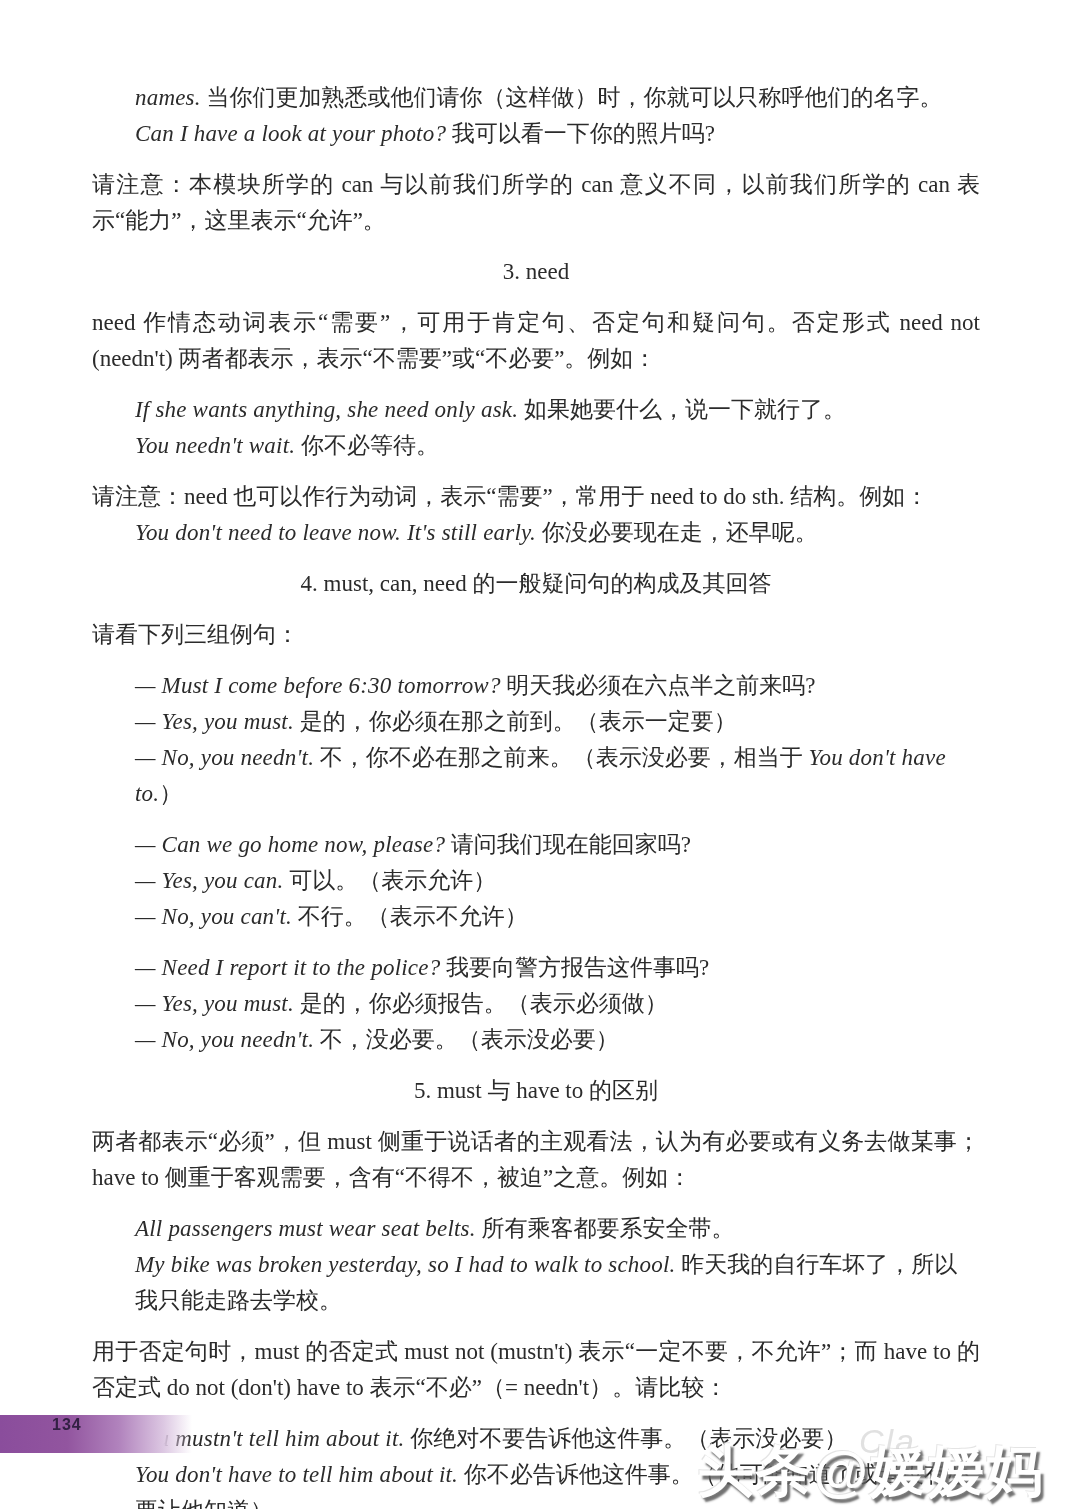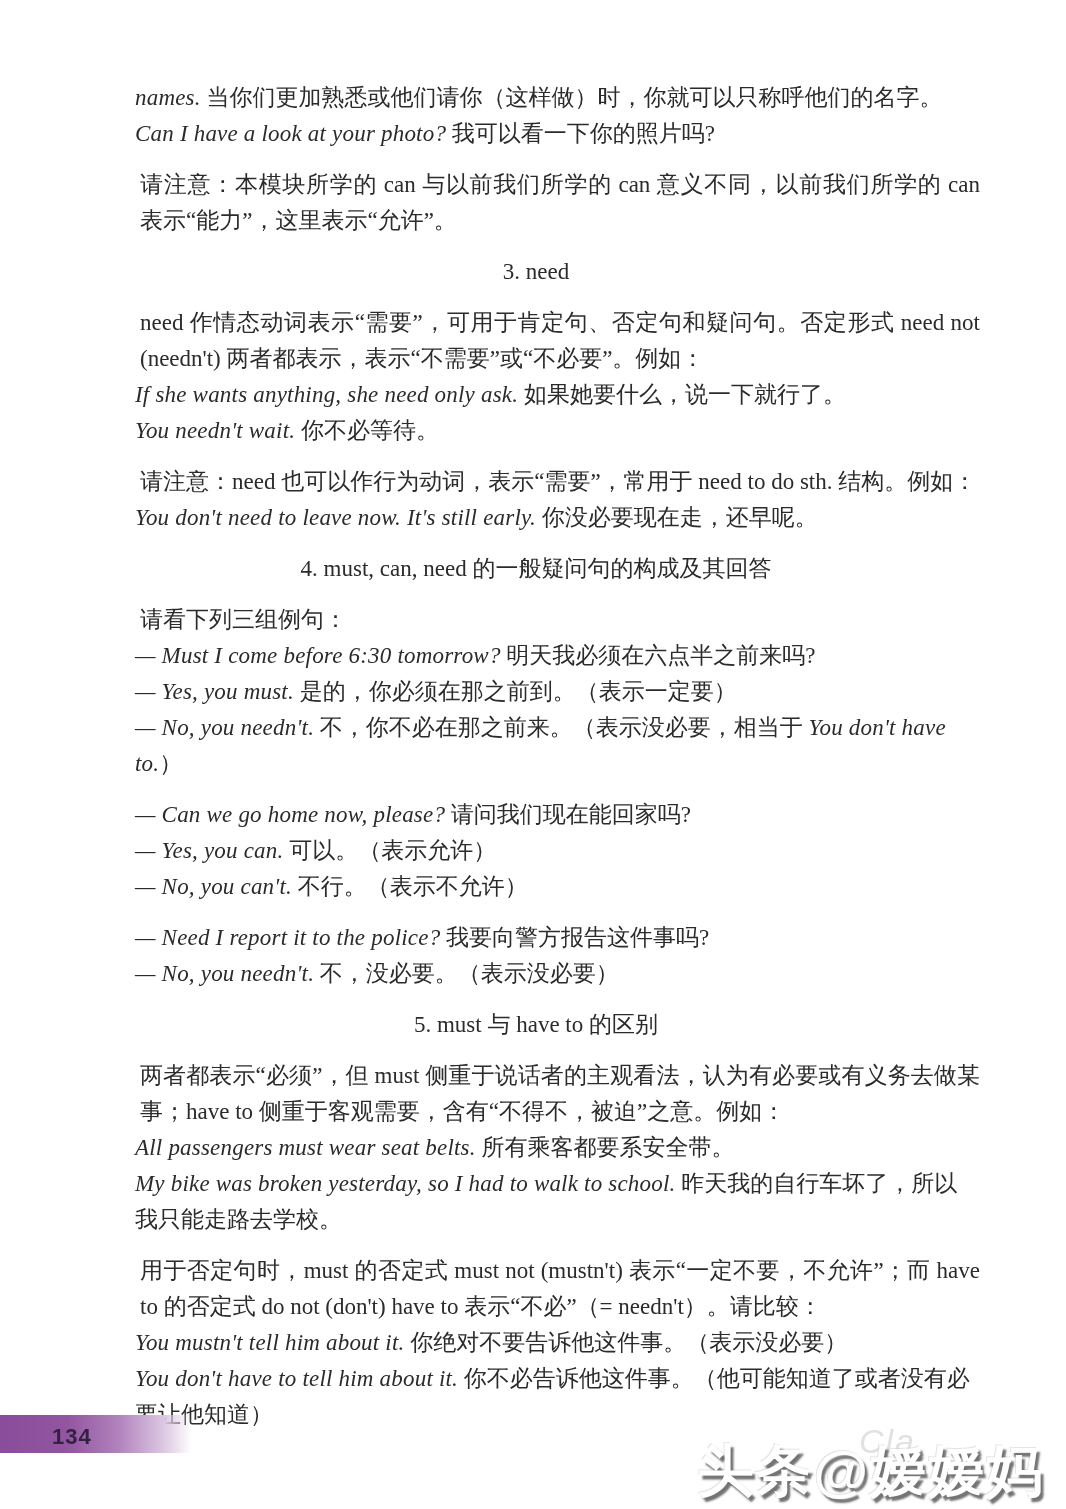--- a/index.html
+++ b/index.html
@@ -14,24 +14,24 @@
     font-family: "Liberation Serif", "DejaVu Serif", serif;
     color: #2b2b2b;
   }
   .doc-body {
     position: absolute;
     top: 80px;
     left: 92px;
     right: 86px;
   }
   .block { font-size: 23px; line-height: 36px; }
-  .para { text-align: justify; margin-left: 48px; }
+  .para { text-align: justify; }
   .heading { text-align: center; }
   .example { padding-left: 43px; }
-  .gap-s { margin-top: 0; }
+  .gap-s { margin-top: 15px; }
   .gap-m { margin-top: 15px; }
   .seg-en {
     font-style: italic;
     font-family: "Liberation Serif", "DejaVu Serif", serif;
     letter-spacing: 0.2px;
   }
   .seg-zh { font-style: normal; }
   
   .page-bar {
     position: absolute;
@@ -39,24 +39,24 @@
     top: 1415px;
     width: 192px;
     height: 38px;
     background: linear-gradient(90deg,
       #8a4d9c 0%, #92559f 35%, #b183bd 62%,
       #dcc7e2 85%, rgba(255,255,255,0) 100%);
   }
   .page-number {
     position: absolute;
     left: 52px;
-    top: 9px;
+    top: 1px;
     font-family: "Liberation Sans", "DejaVu Sans", sans-serif;
     font-weight: bold;
-    font-size: 22px;
+    font-size: 16px;
     color: #332044;
     letter-spacing: 1px;
   }
   
   .watermark-ghost {
     position: absolute;
     right: 150px;
     top: 1422px;
     font-family: "Liberation Sans", sans-serif;
     font-size: 34px;
@@ -95,20 +95,21 @@
       <div class="block example"><span class="seg-en">You don't need to leave now. It's still early.</span><span class="seg-zh"> 你没必要现在走，还早呢。</span></div>
       <div class="block heading gap-m"><span class="seg-zh">4. must, can, need 的一般疑问句的构成及其回答</span></div>
       <div class="block para gap-m"><span class="seg-zh">请看下列三组例句：</span></div>
       <div class="block example gap-s"><span class="seg-en">— Must I come before 6:30 tomorrow?</span><span class="seg-zh"> 明天我必须在六点半之前来吗?</span></div>
       <div class="block example"><span class="seg-en">— Yes, you must.</span><span class="seg-zh"> 是的，你必须在那之前到。（表示一定要）</span></div>
       <div class="block example"><span class="seg-en">— No, you needn't.</span><span class="seg-zh"> 不，你不必在那之前来。（表示没必要，相当于 </span><span class="seg-en">You don't have to.</span><span class="seg-zh">）</span></div>
       <div class="block example gap-m"><span class="seg-en">— Can we go home now, please?</span><span class="seg-zh"> 请问我们现在能回家吗?</span></div>
       <div class="block example"><span class="seg-en">— Yes, you can.</span><span class="seg-zh"> 可以。（表示允许）</span></div>
       <div class="block example"><span class="seg-en">— No, you can't.</span><span class="seg-zh"> 不行。（表示不允许）</span></div>
       <div class="block example gap-m"><span class="seg-en">— Need I report it to the police?</span><span class="seg-zh"> 我要向警方报告这件事吗?</span></div>
+      <div class="block example"><span class="seg-en">— Yes, you must.</span><span class="seg-zh"> 是的，你必须报告。（表示必须做）</span></div>
       <div class="block example"><span class="seg-en">— No, you needn't.</span><span class="seg-zh"> 不，没必要。（表示没必要）</span></div>
       <div class="block heading gap-m"><span class="seg-zh">5.  must 与 have to 的区别</span></div>
       <div class="block para gap-m"><span class="seg-zh">两者都表示“必须”，但 must 侧重于说话者的主观看法，认为有必要或有义务去做某事；have to 侧重于客观需要，含有“不得不，被迫”之意。例如：</span></div>
       <div class="block example gap-s"><span class="seg-en">All passengers must wear seat belts.</span><span class="seg-zh"> 所有乘客都要系安全带。</span></div>
       <div class="block example"><span class="seg-en">My bike was broken yesterday, so I had to walk to school.</span><span class="seg-zh"> 昨天我的自行车坏了，所以我只能走路去学校。</span></div>
       <div class="block para gap-m"><span class="seg-zh">用于否定句时，must 的否定式 must not (mustn't) 表示“一定不要，不允许”；而 have to 的否定式 do not (don't) have to 表示“不必”（= needn't）。请比较：</span></div>
       <div class="block example gap-s"><span class="seg-en">You mustn't tell him about it.</span><span class="seg-zh"> 你绝对不要告诉他这件事。（表示没必要）</span></div>
       <div class="block example"><span class="seg-en">You don't have to tell him about it.</span><span class="seg-zh"> 你不必告诉他这件事。（他可能知道了或者没有必要让他知道）</span></div>
     </div>
 

